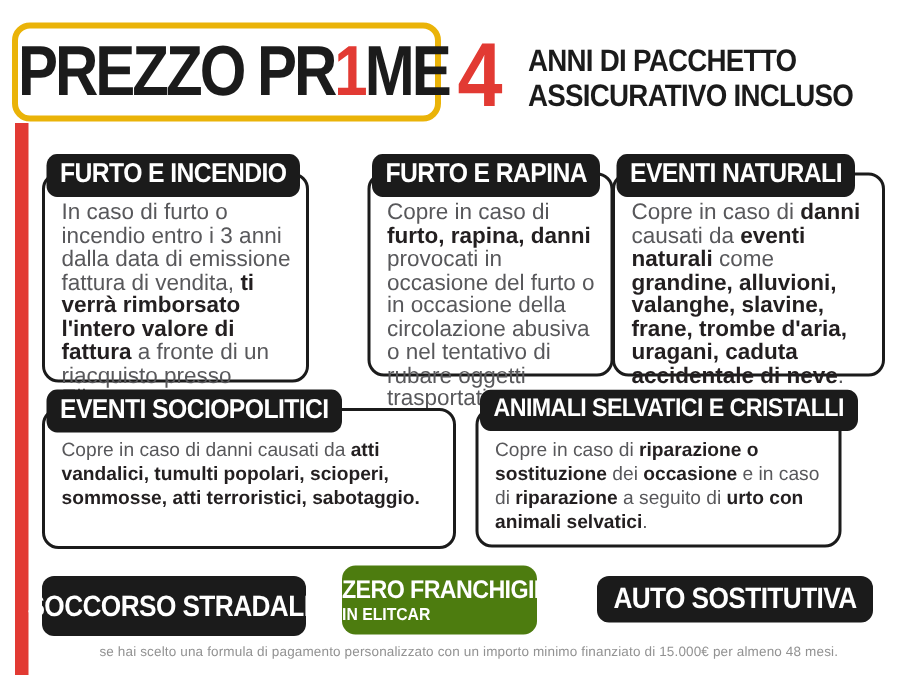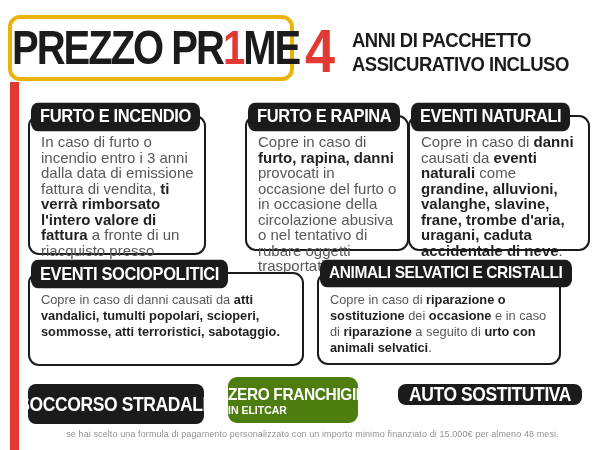--- a/index.html
+++ b/index.html
@@ -64,21 +64,21 @@
 
   
   .badge-black{
     background:#1b1b1b;color:#fff;border-radius:8px;
     display:flex;align-items:center;justify-content:center;
     font-weight:bold;font-size:17.5px;letter-spacing:-0.4px;
     text-transform:uppercase;
   }
   .badge-black .stretch{transform:scaleY(1.12);white-space:nowrap;}
   .badge-soccorso{left:28px;top:384px;width:176px;height:40px;}
-  .badge-auto{left:398px;top:384px;width:184px;height:21px;}
+  .badge-auto{left:398px;top:384px;width:184px;height:31px;}
   .badge-zero{
     left:228px;top:377px;width:130px;height:46px;
     background:#4d7c0f;border-radius:9px;color:#fff;
     display:flex;flex-direction:column;justify-content:center;
     font-weight:bold;text-transform:uppercase;
   }
   .badge-zero .l1{font-size:15.5px;letter-spacing:-0.4px;transform:scaleY(1.1);white-space:nowrap;}
   .badge-zero .l2{font-size:10.5px;letter-spacing:0;margin-top:1px;transform:scaleY(1.1);white-space:nowrap;}
 
   

